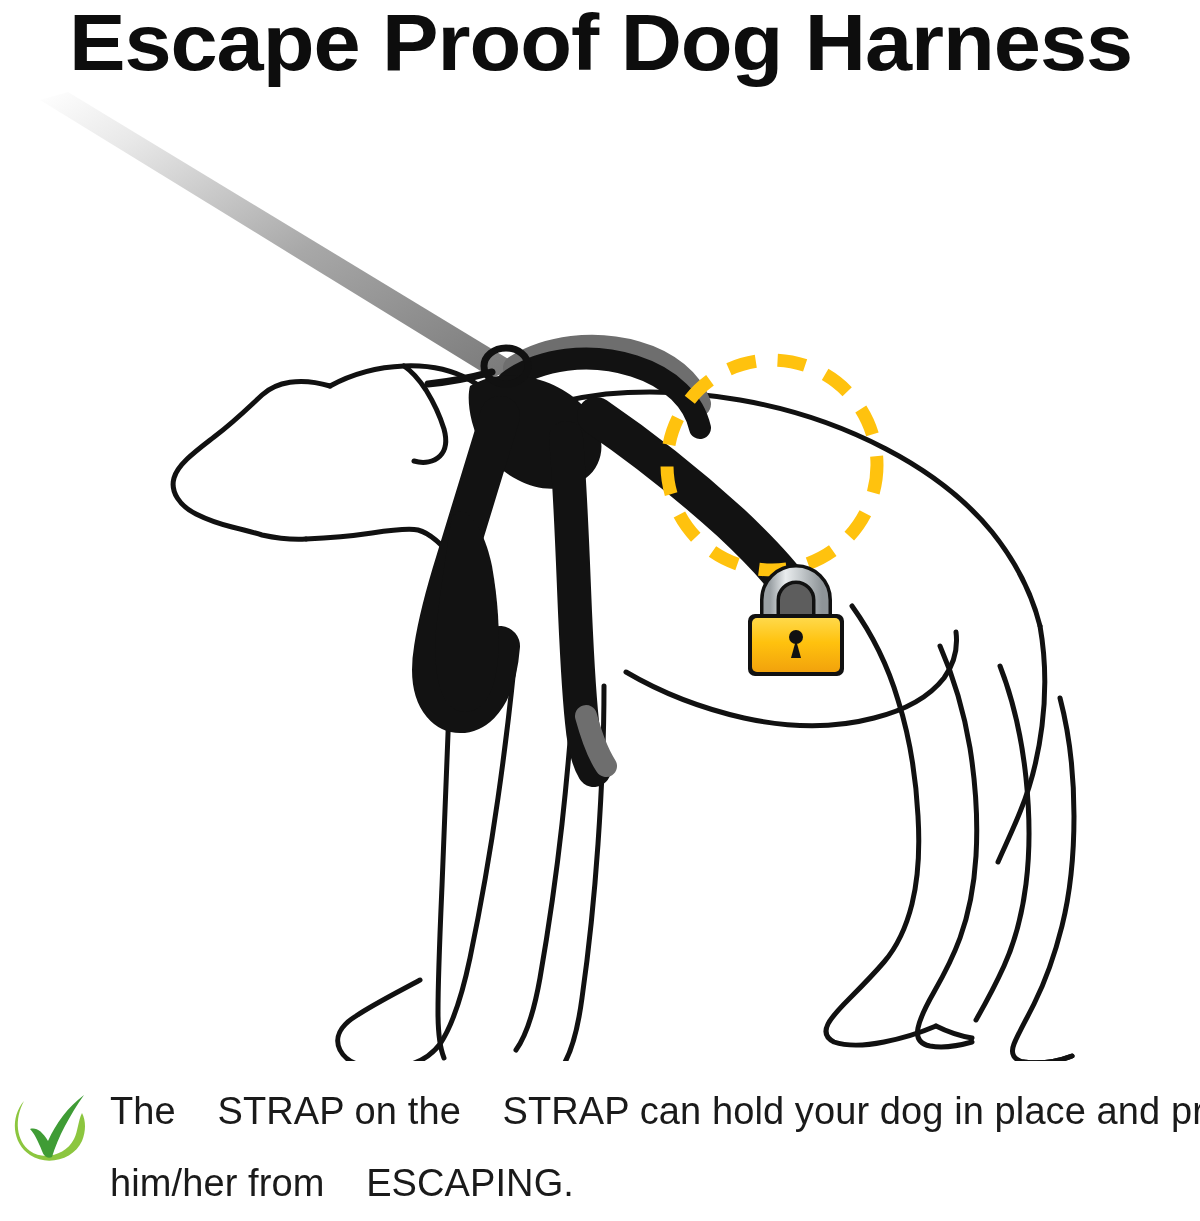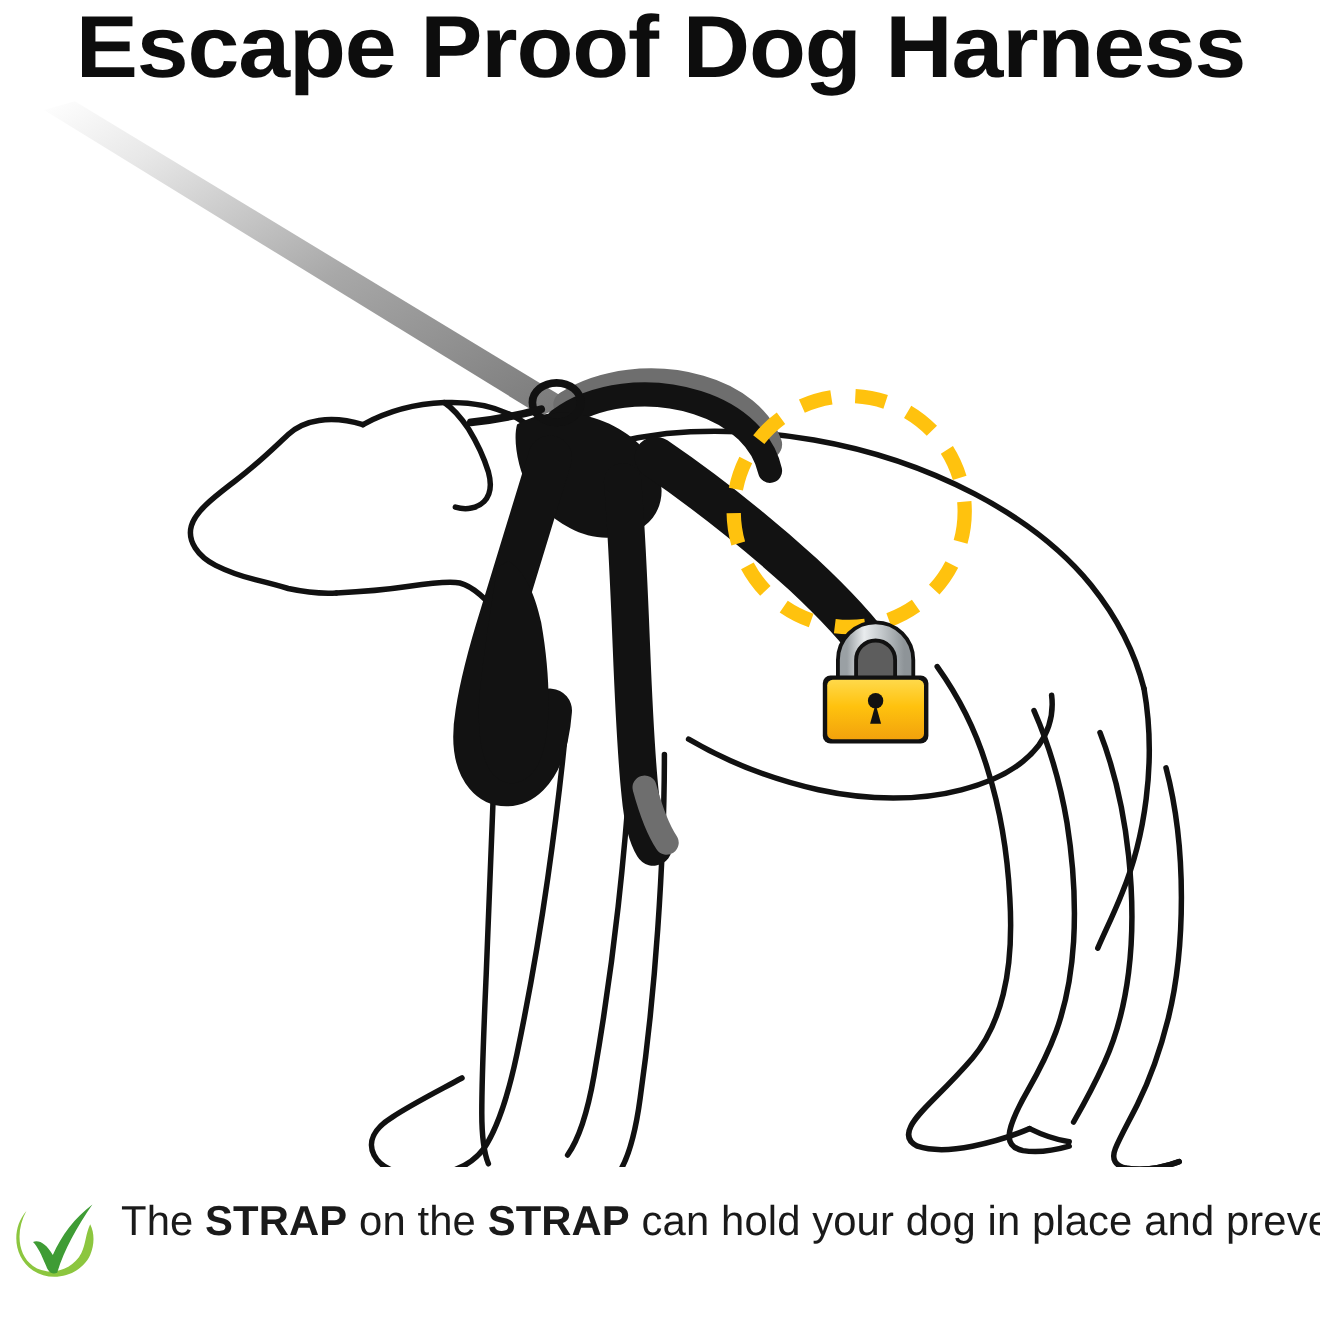--- a/index.html
+++ b/index.html
@@ -72,21 +72,22 @@
     left: 110px;
     top: 12px;
     width: 1085px;
     font-family: "Liberation Sans Narrow", "Liberation Sans", sans-serif;
     font-size: 38px;
     line-height: 72px;
     color: #1a1a1a;
     letter-spacing: 0.1px;
   }
   .caption-text b {
-    font-weight: bold;
+    font-weight: normal;
+    margin-left: 31px;
   }
   .cap-line {
     display: block;
     white-space: nowrap;
   }
 </style>
 </head>
 <body>
 
 <div class="title-bar">
@@ -283,14 +284,17 @@
                C 70,36 70,46 66,54 C 58,70 36,76 22,66 C 8,56 6,34 16,16 Z" fill="#8cc63f"></path>
       <path d="M 22,44 C 28,42 34,46 40,56 C 48,38 60,22 76,10
                C 62,30 50,52 44,72 C 40,74 36,72 34,66 C 30,56 26,48 22,44 Z" fill="#3f9c35"></path>
     </svg>
   </div>
 
   <div class="caption-text">
     <span class="cap-line">
       <span>The </span><b>STRAP</b><span> on the </span><b>STRAP</b><span> can hold your dog in place and prevent</span>
     </span>
+    <span class="cap-line">
+      <span>him/her from </span><b>ESCAPING</b><span>.</span>
+    </span>
   </div>
 </div>
 
 </body></html>

